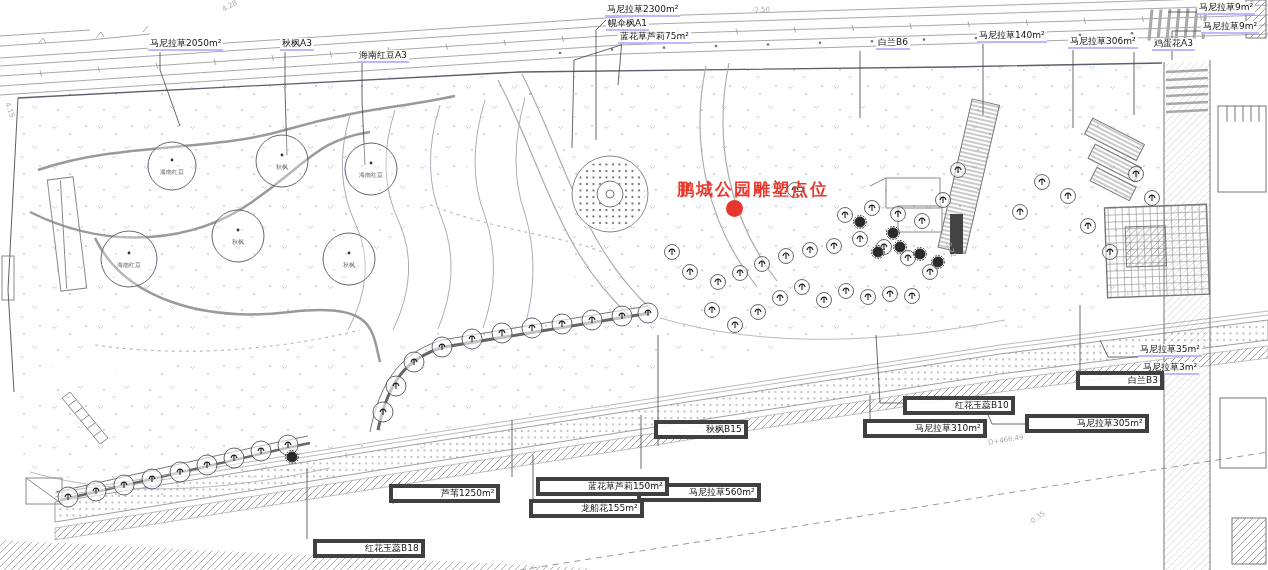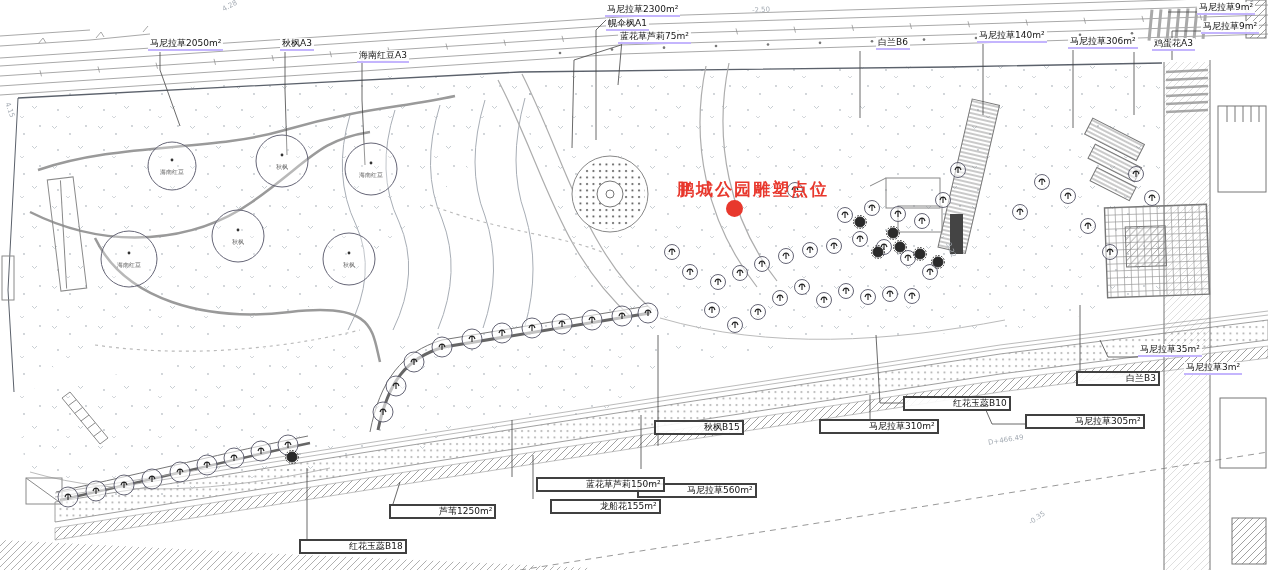--- a/index.html
+++ b/index.html
@@ -2,21 +2,21 @@
 <html><head>
 <meta charset="utf-8">
 <style>
   html,body{margin:0;padding:0;background:#fff;}
   #plan{position:relative;width:1268px;height:570px;background:#fff;overflow:hidden;
         font-family:"DejaVu Sans",sans-serif;}
   #plan svg{position:absolute;left:0;top:0;}
   .lbl{position:absolute;font:9px/11px "DejaVu Sans",sans-serif;color:#151515;
        background:rgba(255,255,255,.9);padding:0 2px;white-space:nowrap;
        border-bottom:2px solid #c4b5fd;z-index:5;}
-  .lbl.b{border:2px solid #404040;padding-left:48px;}
+  .lbl.b{border:4px solid #404040;padding-left:48px;}
   .cname{position:absolute;font:6px/7px "DejaVu Sans",sans-serif;color:#666;
          text-align:center;width:44px;z-index:4;}
   .emark{position:absolute;font:7px/8px "DejaVu Sans",sans-serif;color:#a6adb5;z-index:3;white-space:nowrap;}
   .anno{position:absolute;left:662px;top:178px;font:bold 17px/22px "DejaVu Sans",sans-serif;
         letter-spacing:2px;white-space:nowrap;z-index:6;margin-left:15px;}
   .dot{position:absolute;left:726px;top:200px;width:17px;height:17px;border-radius:50%;z-index:6;cursor:pointer;}
 </style>
 </head>
 <body>
 
@@ -383,31 +383,31 @@
   <div class="lbl" style="left:605px;top:4px">马尼拉草2300m²</div>
   <div class="lbl" style="left:606px;top:18px">幌伞枫A1</div>
   <div class="lbl" style="left:618px;top:31px">蓝花草芦莉75m²</div>
   <div class="lbl" style="left:876px;top:37px">白兰B6</div>
   <div class="lbl" style="left:977px;top:30px">马尼拉草140m²</div>
   <div class="lbl" style="left:1068px;top:36px">马尼拉草306m²</div>
   <div class="lbl" style="left:1152px;top:38px">鸡蛋花A3</div>
   <div class="lbl" style="left:1197px;top:2px">马尼拉草9m²</div>
   <div class="lbl" style="left:1201px;top:21px">马尼拉草9m²</div>
   <div class="lbl" style="left:1138px;top:344px">马尼拉草35m²</div>
-  <div class="lbl" style="left:1184px;top:362px">马尼拉草3m²</div>
+  <div class="lbl" style="left:1141px;top:362px">马尼拉草3m²</div>
   <div class="lbl b" style="left:1076px;top:371px">白兰B3</div>
   <div class="lbl b" style="left:903px;top:396px">红花玉蕊B10</div>
-  <div class="lbl b" style="left:819px;top:419px">马尼拉草310m²</div>
+  <div class="lbl b" style="left:863px;top:419px">马尼拉草310m²</div>
   <div class="lbl b" style="left:1025px;top:414px">马尼拉草305m²</div>
   <div class="lbl b" style="left:654px;top:420px">秋枫B15</div>
   <div class="lbl b" style="left:637px;top:483px">马尼拉草560m²</div>
   <div class="lbl b" style="left:536px;top:477px">蓝花草芦莉150m²</div>
-  <div class="lbl b" style="left:550px;top:499px">龙船花155m²</div>
-  <div class="lbl b" style="left:389px;top:504px">芦苇1250m²</div>
-  <div class="lbl b" style="left:299px;top:539px">红花玉蕊B18</div>
+  <div class="lbl b" style="left:529px;top:499px">龙船花155m²</div>
+  <div class="lbl b" style="left:389px;top:484px">芦苇1250m²</div>
+  <div class="lbl b" style="left:313px;top:539px">红花玉蕊B18</div>
 
   <div class="cname" style="left:150px;top:168px">海南红豆</div>
   <div class="cname" style="left:260px;top:163px">秋枫</div>
   <div class="cname" style="left:349px;top:171px">海南红豆</div>
   <div class="cname" style="left:216px;top:238px">秋枫</div>
   <div class="cname" style="left:107px;top:261px">海南红豆</div>
   <div class="cname" style="left:327px;top:261px">秋枫</div>
 
   <div class="emark" style="left:222px;top:2px;transform:rotate(-28deg)">4.28</div>
   <div class="emark" style="left:752px;top:6px;transform:rotate(-4deg)">-2.50</div>

